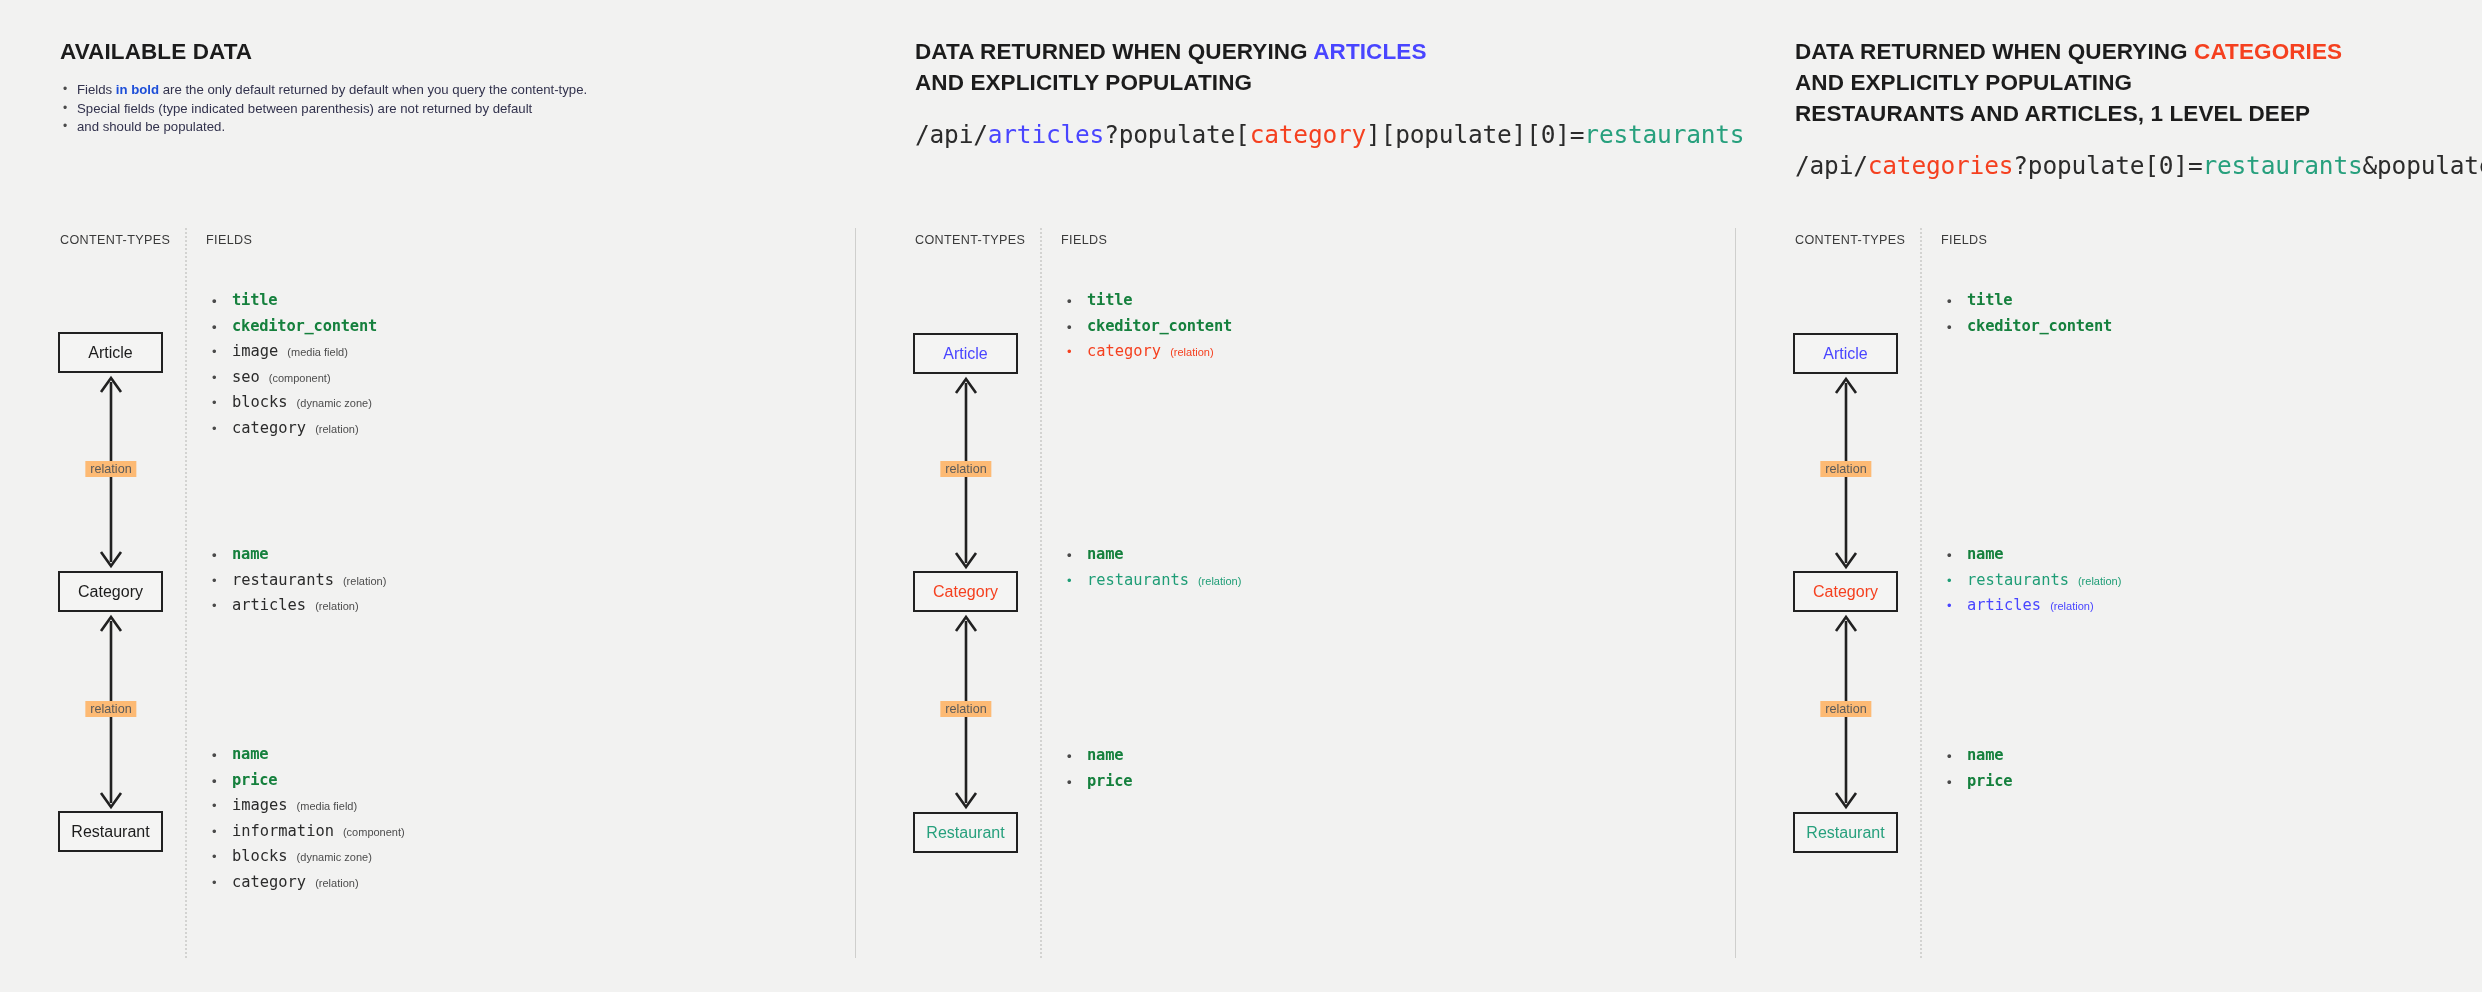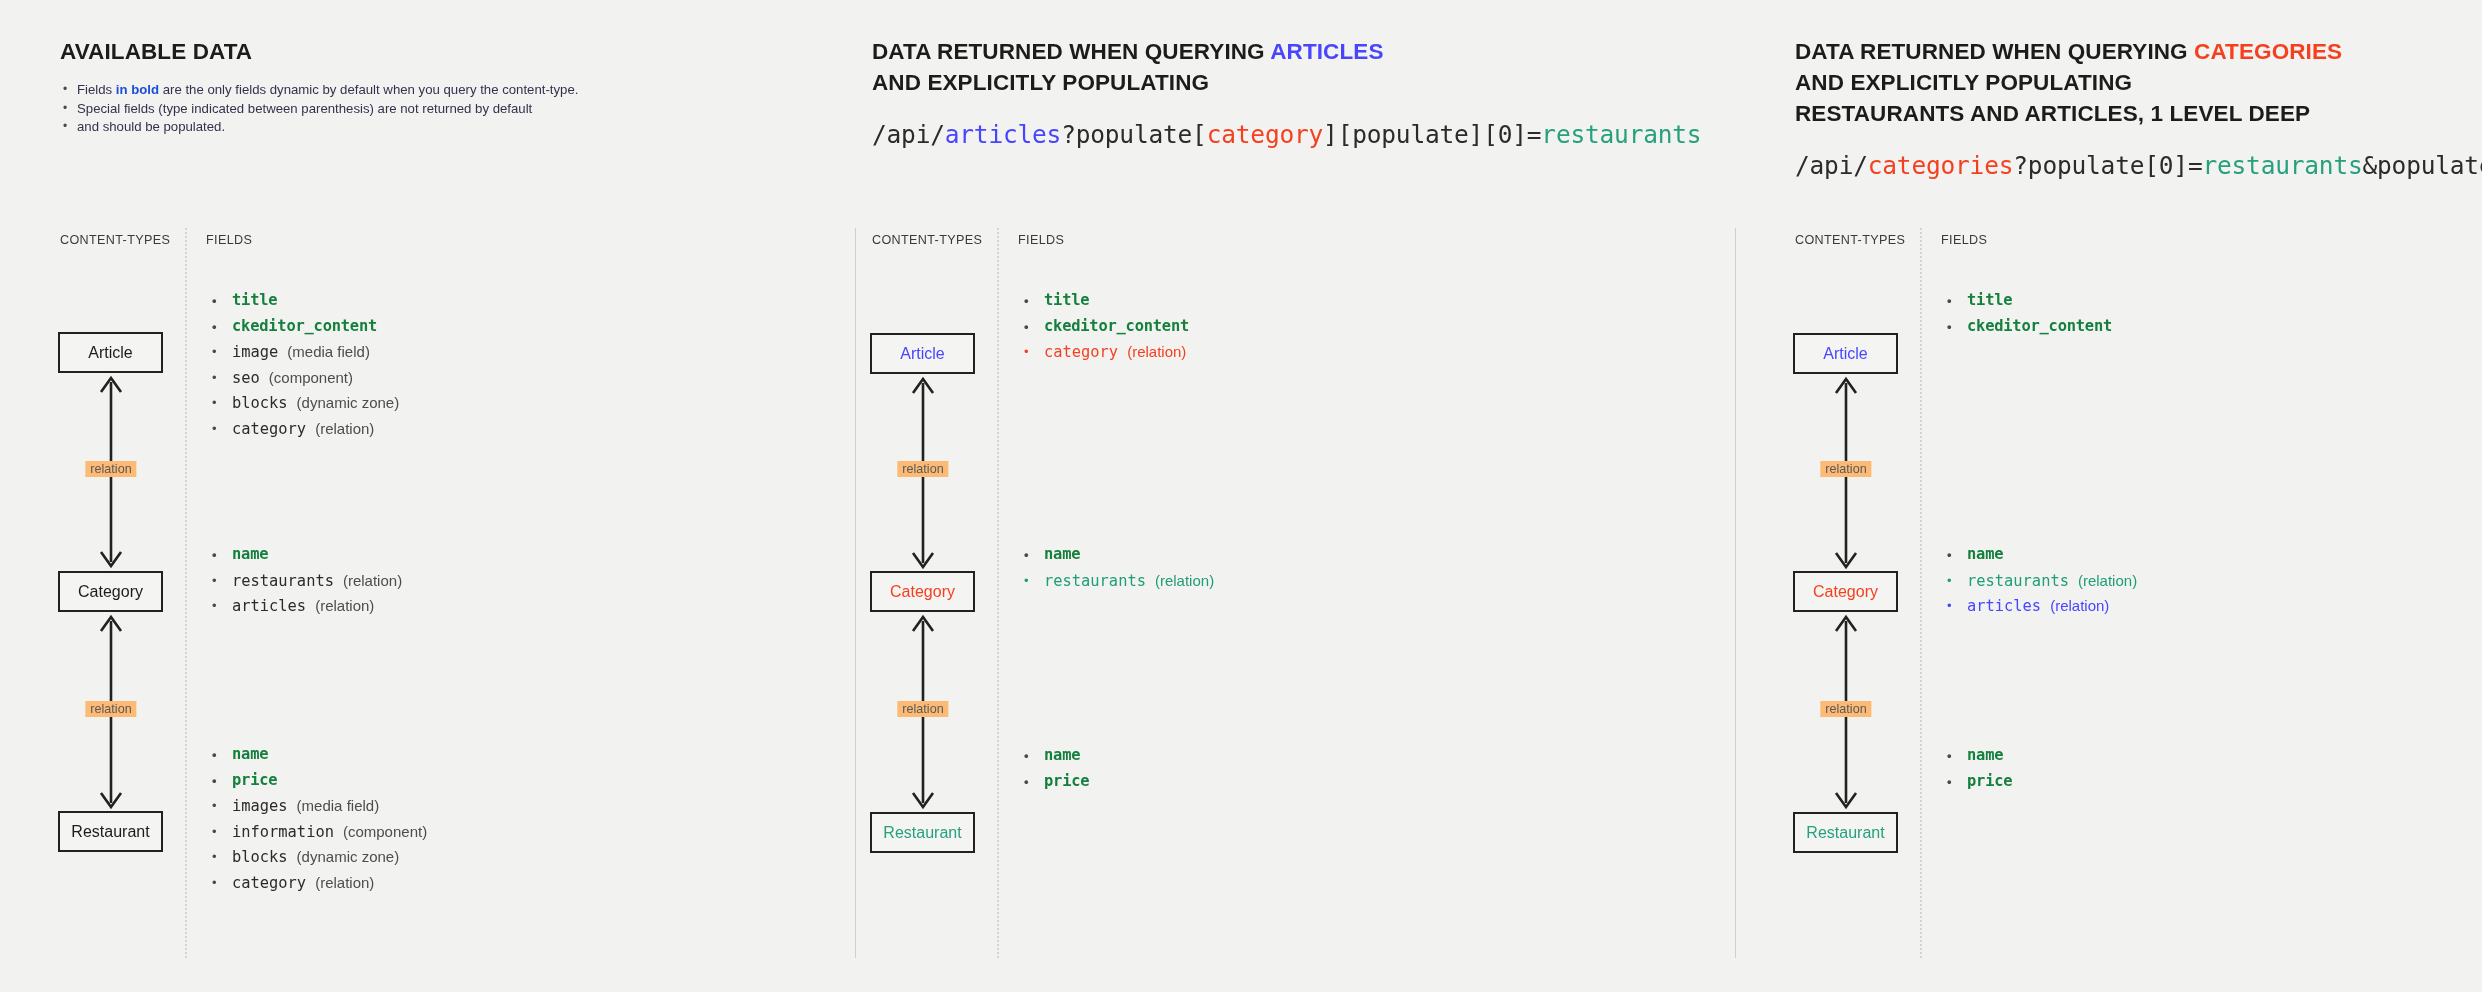--- a/index.html
+++ b/index.html
@@ -9,21 +9,21 @@
     background: #f2f2f1;
     font-family: "Liberation Sans", sans-serif;
     color: #1f1f1f;
     overflow: hidden;
   }
   .page { position: relative; width: 2482px; height: 992px; }
 
   
   .panel { position: absolute; top: 0; height: 760px; }
   #panel-1 { left: 0;    width: 855px; }
-  #panel-2 { left: 812px; width: 880px; }
+  #panel-2 { left: 855px; width: 880px; }
   #panel-3 { left: 1735px; width: 747px; }
 
   .panel-sep {
     position: absolute;
     top: 228px;
     width: 1px;
     height: 730px;
     background: #cfcfcd;
   }
   #panel-sep-1 { left: 855px; }
@@ -146,21 +146,21 @@
     position: absolute;
     left: 2px;
     top: 0;
     font-family: "Liberation Sans", sans-serif;
     font-size: 13px;
     color: #4a4a4a;
   }
   .field-group li.bold    { font-weight: 700; color: #15803d; letter-spacing: -0.2px; }
   .field-group li .type {
     font-family: "Liberation Sans", sans-serif;
-    font-size: 15px;
+    font-size: 11px;
     color: #4d4d4d;
     margin-left: 9px;
     letter-spacing: 0;
   }
   .field-group li.c-orange, .field-group li.c-orange::before { color: #f5401f; }
   .field-group li.c-orange .type { color: #f5401f; }
   .field-group li.c-green, .field-group li.c-green::before  { color: #1f9d76; }
   .field-group li.c-green .type  { color: #1f9d76; }
   .field-group li.c-blue, .field-group li.c-blue::before   { color: #4945ff; }
   .field-group li.c-blue .type   { color: #4945ff; }
@@ -168,21 +168,21 @@
 </head>
 <body>
 
 <div class="page">
 
   <section class="panel" id="panel-1">
     <div class="head-block">
       <h1 class="title">AVAILABLE DATA</h1>
       <ul class="bullets">
         <li>
-          <span>Fields </span><b>in bold</b><span> are the only fields dynamic by default when you query the content-type.</span>
+          <span>Fields </span><b>in bold</b><span> are the only default returned by default when you query the content-type.</span>
         </li>
         <li>Special fields (type indicated between parenthesis) are not returned by default</li>
         <li style="padding-left:17px;list-style:none;">
           
           <span>and should be populated.</span>
         </li>
       </ul>
     </div>
 
     <div class="col-label ct-label">CONTENT-TYPES</div>

